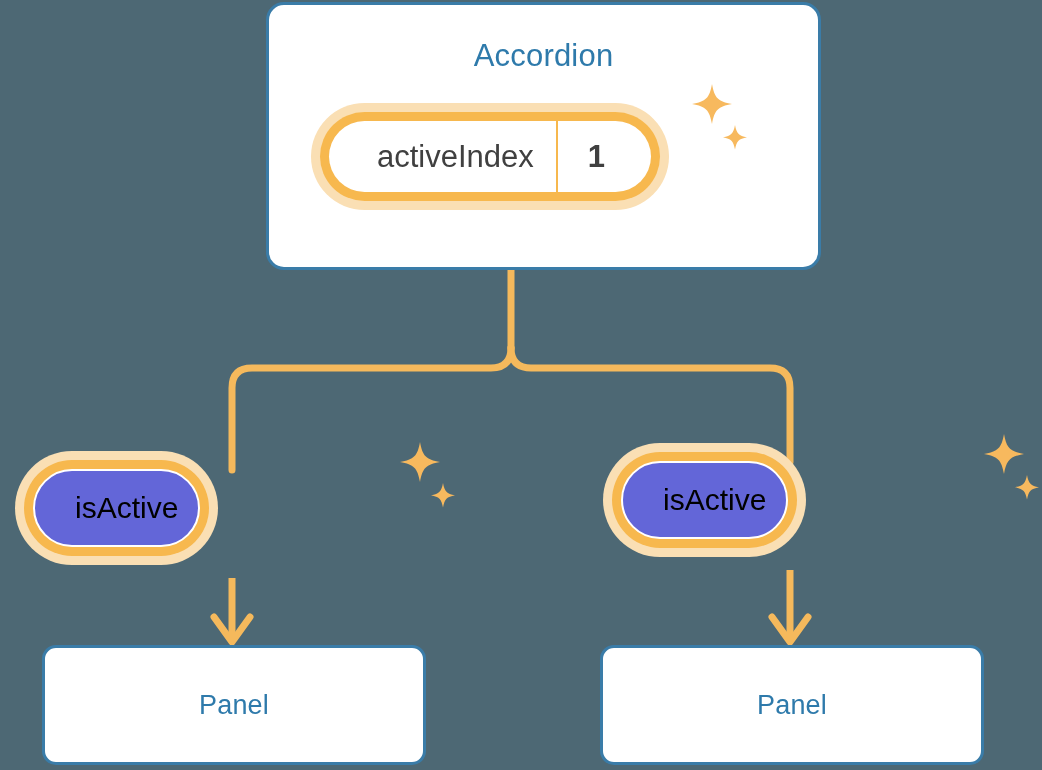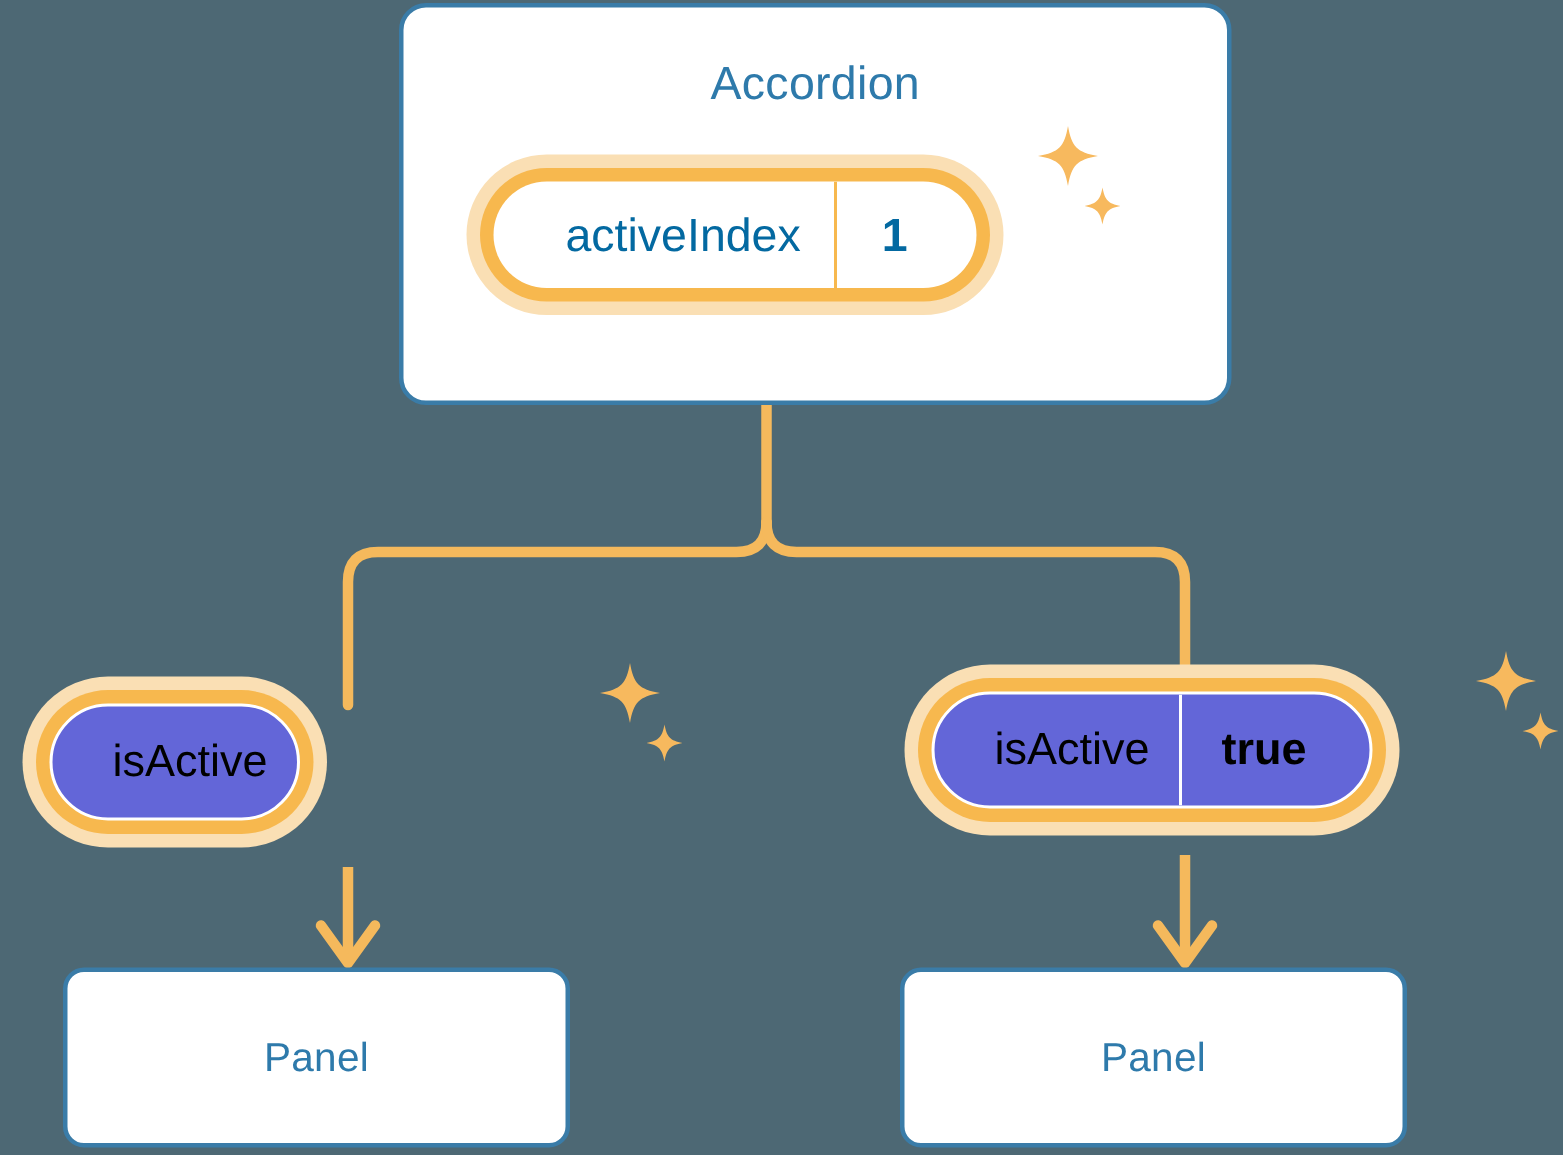--- a/index.html
+++ b/index.html
@@ -34,21 +34,21 @@
 
   
   #accordion-card {
     left: 266px; top: 2px; width: 555px; height: 268px;
     padding-top: 33px;
     border-radius: 18px;
   }
 
   
   .panel-card {
-    width: 338px; height: 120px;
+    width: 384px; height: 120px;
     justify-content: center;
     border-radius: 14px;
   }
   .panel-card .card-title { font-size: 27px; }
   #panel-left  { left: 42px;  top: 645px; }
   #panel-right { left: 600px; top: 645px; }
 
   
   .pill-wrap { position: absolute; }
   .pill {
@@ -68,21 +68,21 @@
   }
   .pill-key, .pill-val {
     display: flex; align-items: center; justify-content: center;
     white-space: nowrap;
     line-height: 1;
   }
 
   
   .pill--light .pill-inner { background: #ffffff; }
   .pill--light .pill-key,
-  .pill--light .pill-val { color: #0369a1; }
+  .pill--light .pill-val { color: #404040; }
   .pill--light .pill-val { border-left: 2px solid #f7b84e; }
 
   
   .pill--solid .pill-inner { background: #6366d8; border: 2px solid #ffffff; }
   .pill--solid .pill-key,
   .pill--solid .pill-val { color: #000000; }
   .pill--solid .pill-val { border-left: 2px solid #ffffff; }
 
   .pill-key { font-weight: 400; }
   .pill-val { font-weight: 700; }
@@ -160,21 +160,20 @@
   </div>
 
   <div id="panel-left" class="card panel-card">
     <div class="card-title">Panel</div>
   </div>
 
   <div id="pill-true" class="pill-wrap">
     <div class="pill pill--solid pill--child">
       <div class="pill-inner">
         <span class="pill-key">isActive</span>
-        <span class="pill-val">true</span>
       </div>
     </div>
   </div>
 
   <div id="sparkles-true" class="sparkles">
     <svg width="62" height="78" viewBox="0 0 62 78" xmlns="http://www.w3.org/2000/svg">
       <path d="M24 2 C26.5 16 30 19.5 44 22 C30 24.5 26.5 28 24 42 C21.5 28 18 24.5 4 22 C18 19.5 21.5 16 24 2 Z" fill="#f7b95e"></path>
       <path d="M47 43 C48.6 51.5 50.8 53.7 59 55.3 C50.8 56.9 48.6 59.1 47 67.6 C45.4 59.1 43.2 56.9 35 55.3 C43.2 53.7 45.4 51.5 47 43 Z" fill="#f7b95e"></path>
     </svg>
   </div>

